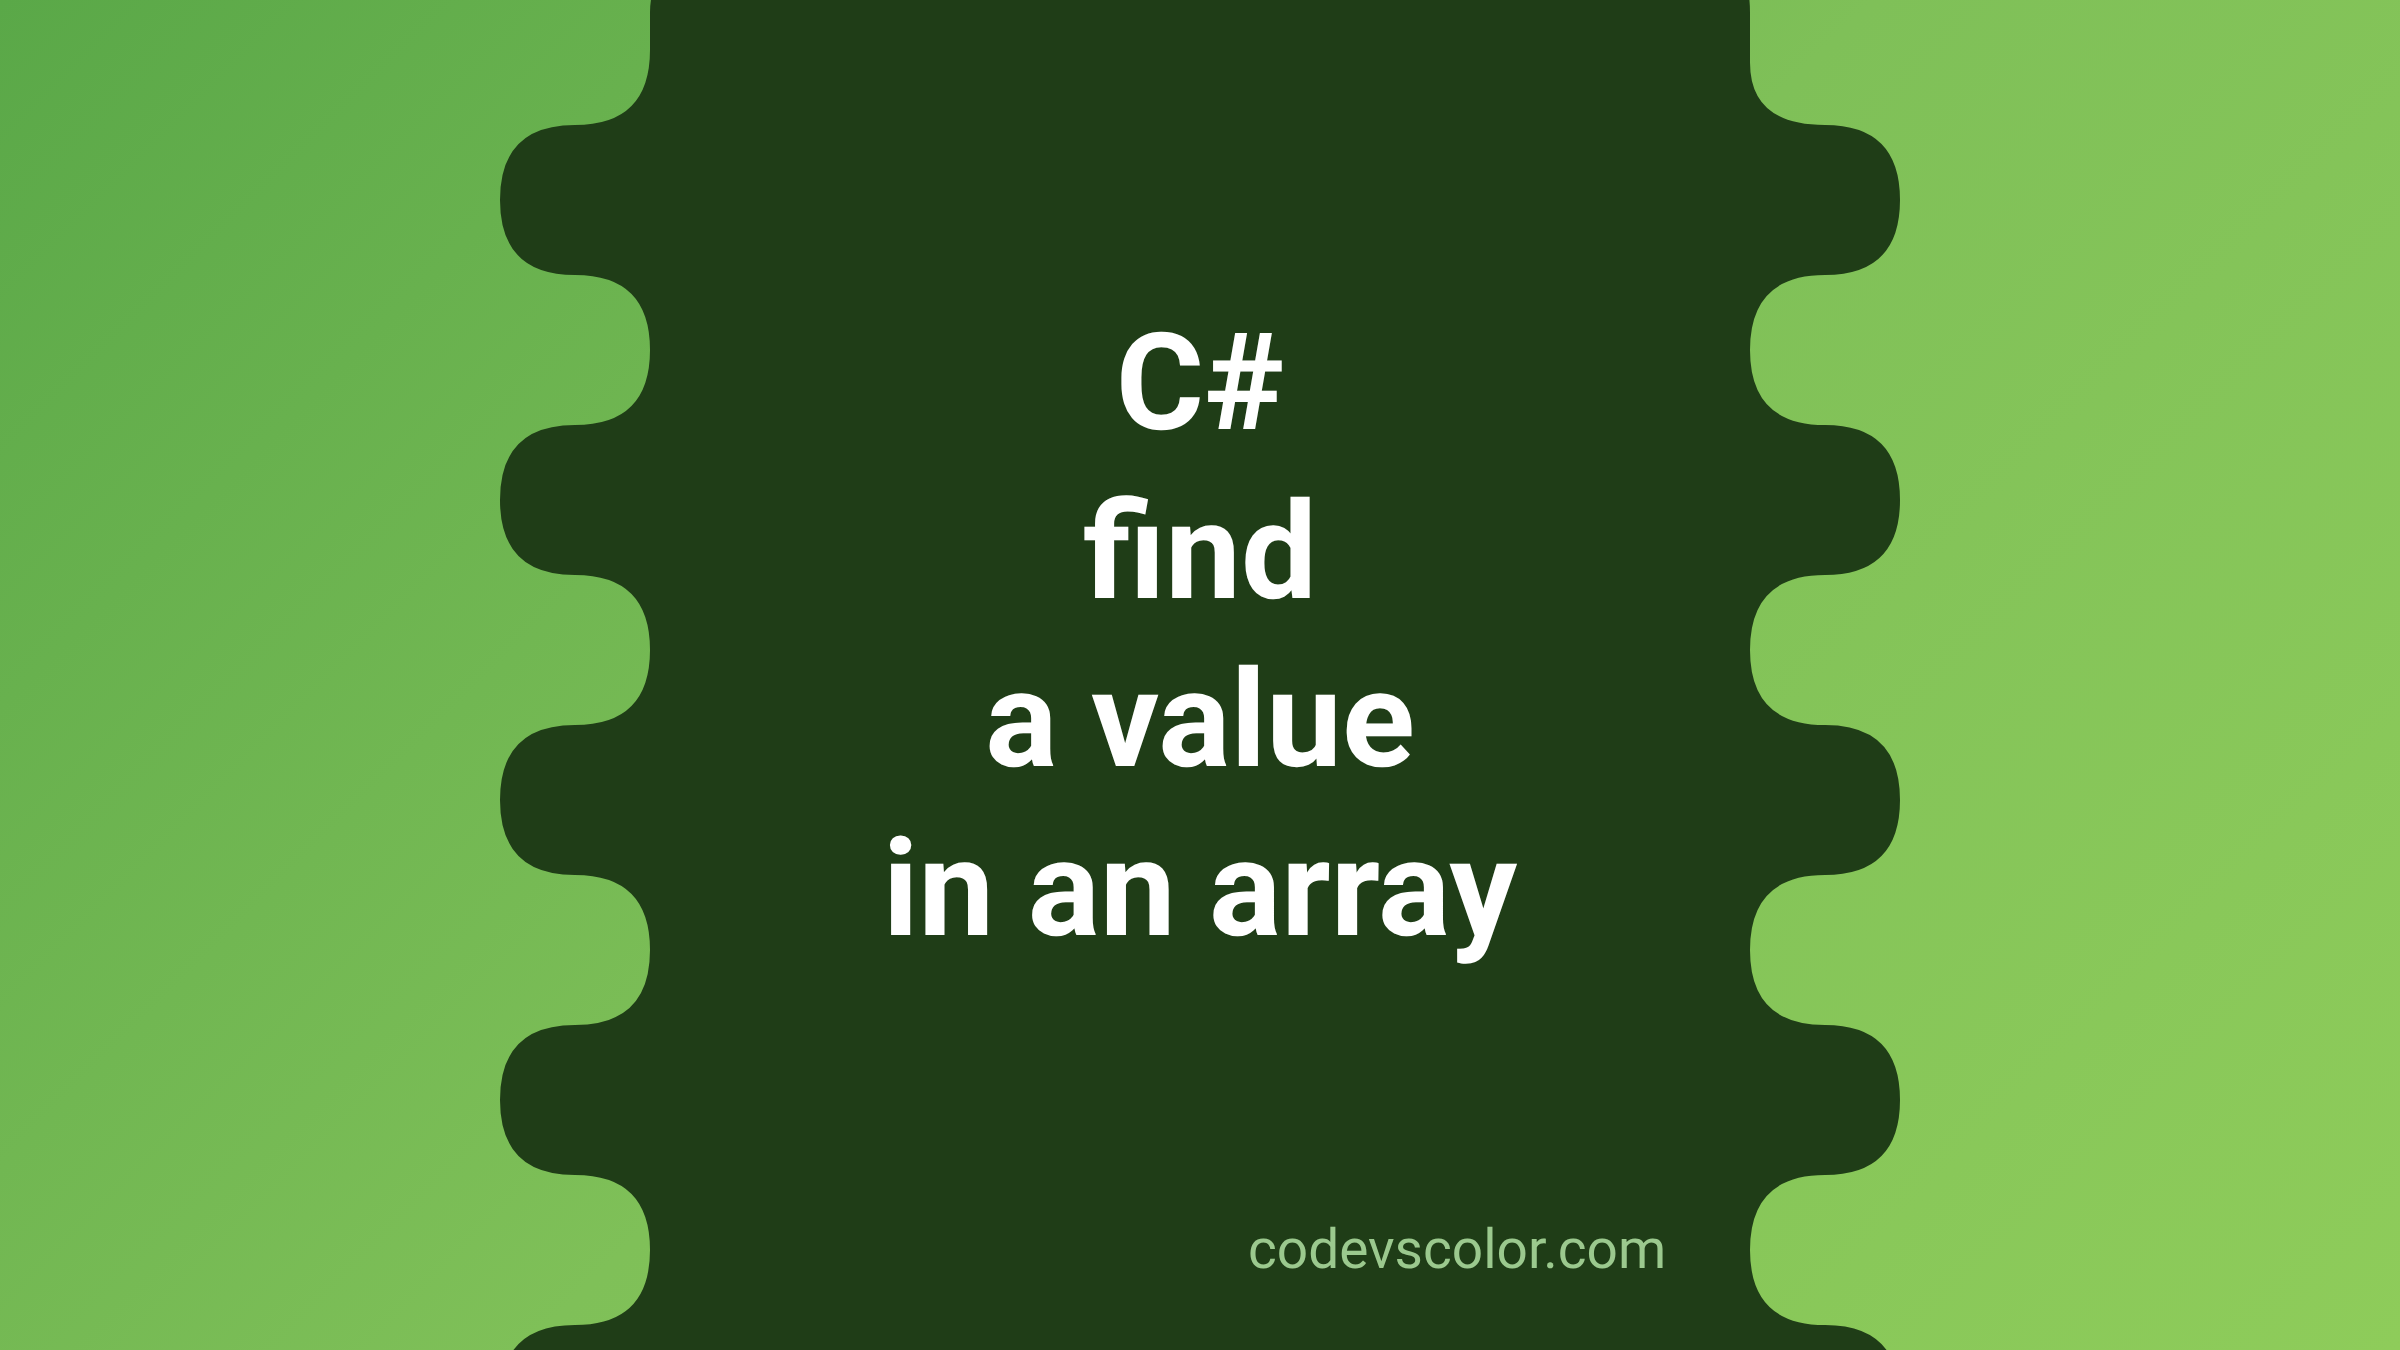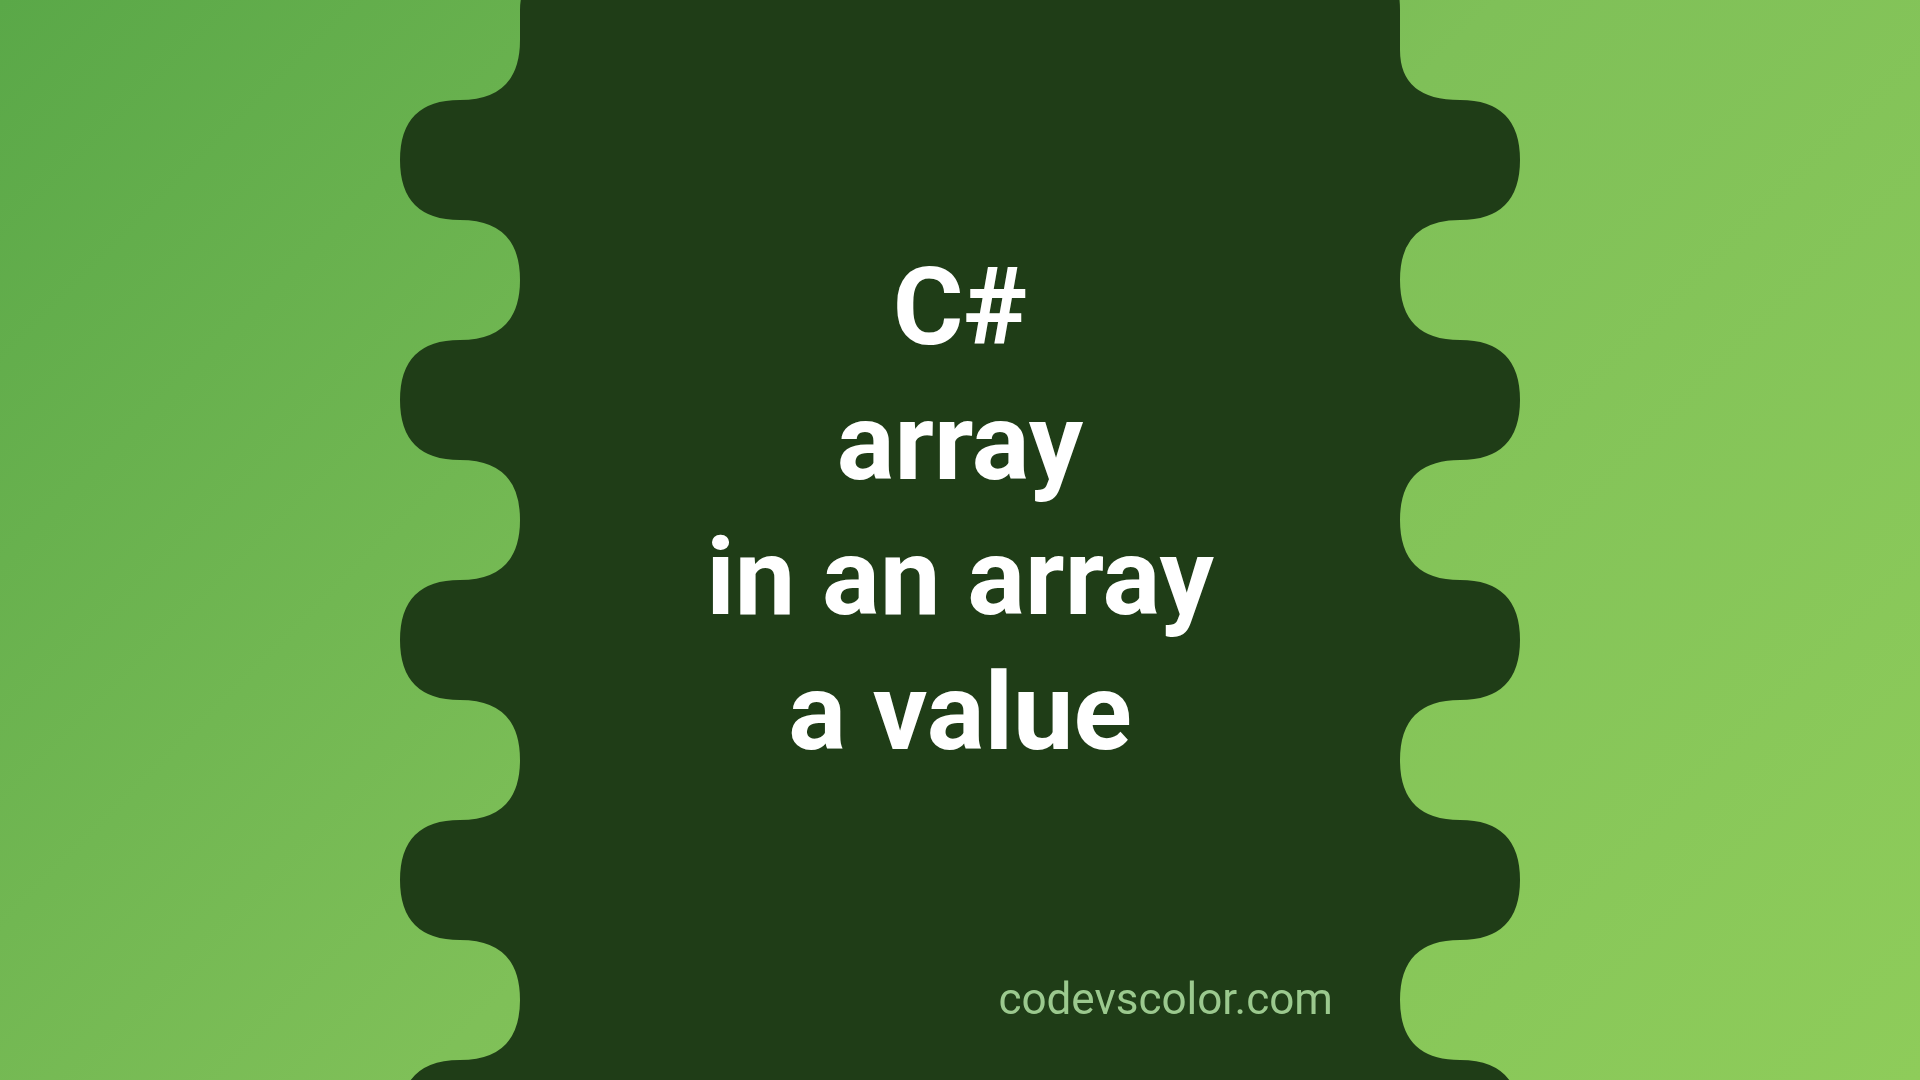--- a/index.html
+++ b/index.html
@@ -116,20 +116,20 @@
         L 260 60
         Q 260 0 360 0
         Z
       "></path>
     </svg>
   </div>
 
   <div class="content">
     <div class="title-text">
       <div>C#</div>
-      <div>array</div>
+      <div>find</div>
+      <div>a value</div>
       <div>in an array</div>
-      <div>a value</div>
     </div>
   </div>
 
   <div class="watermark">codevscolor.com</div>
 </div>
 
 </body></html>

